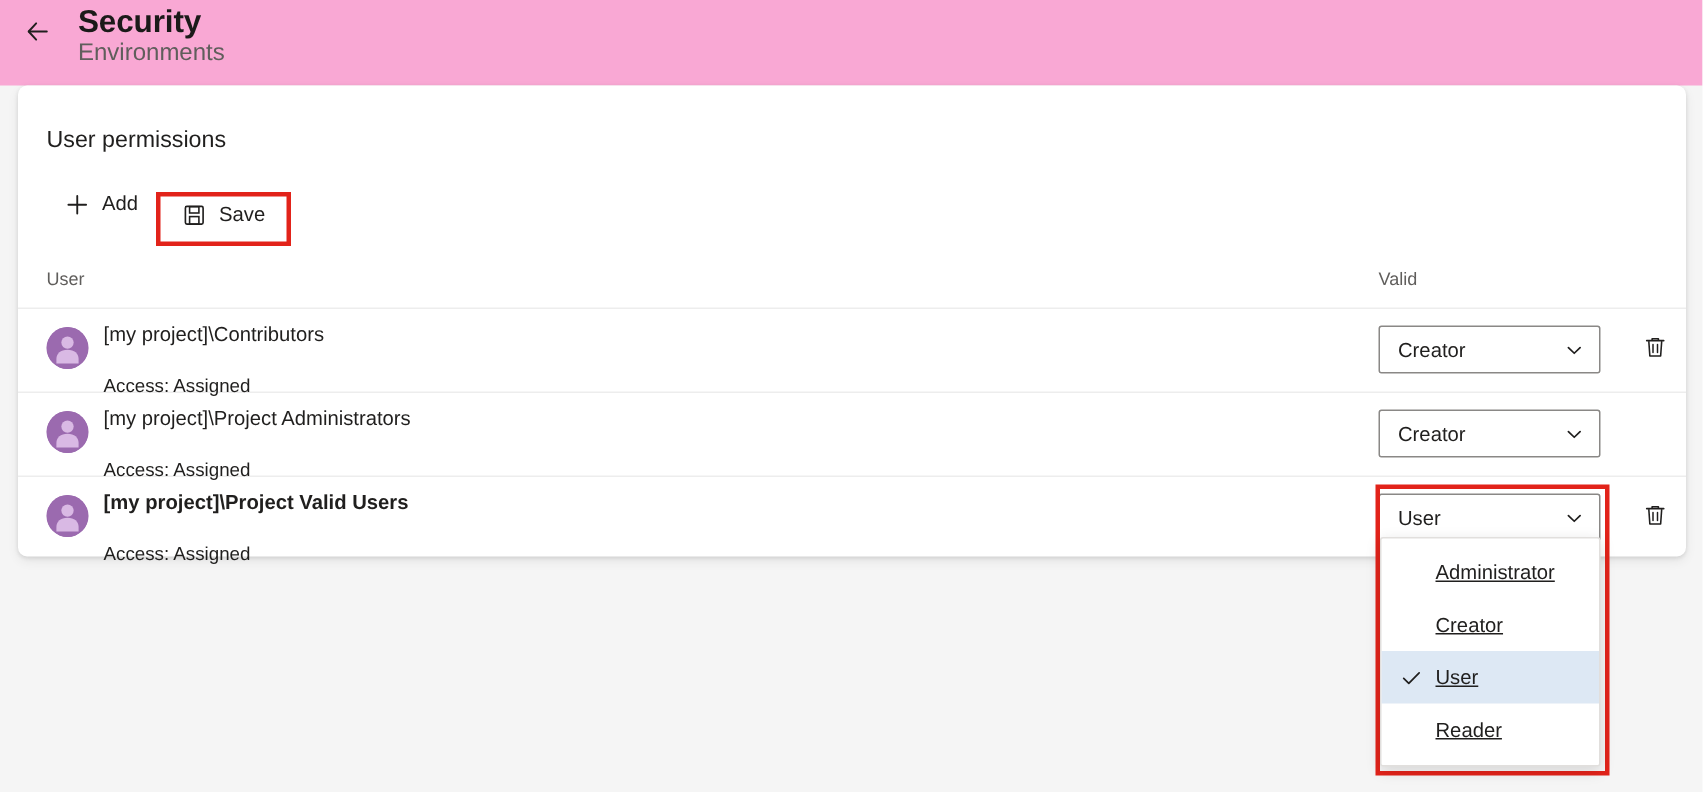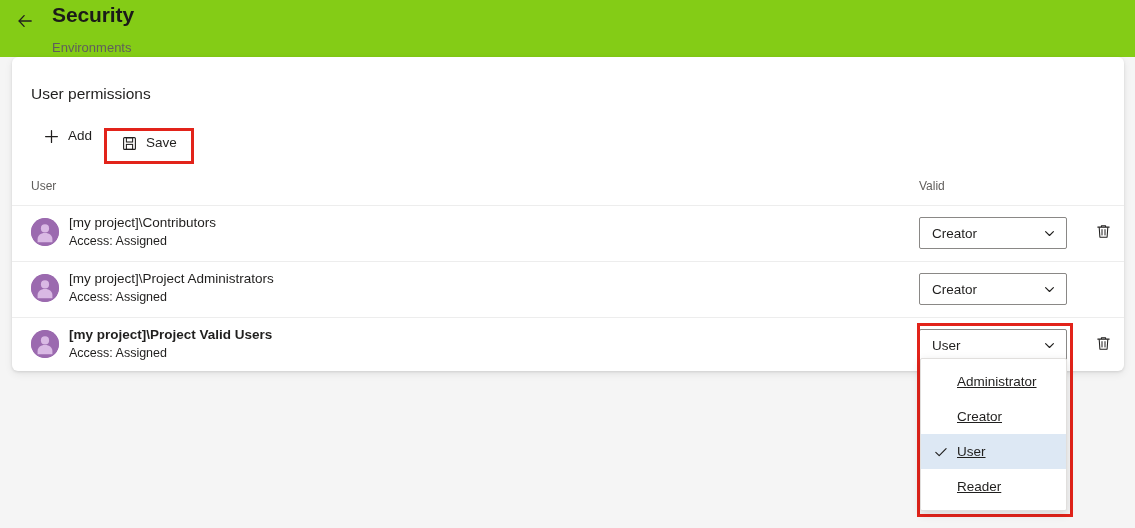--- a/index.html
+++ b/index.html
@@ -15,21 +15,21 @@
     overflow: hidden;
     position: relative;
   }
 
   
   .page-header {
     position: absolute;
     left: 0; top: 0;
     width: 1135px;
     height: 57px;
-    background: #84cc16;
+    background: #f9a8d4;
   }
   .back-button {
     position: absolute;
     left: 10px;
     top: 7px;
     width: 30px;
     height: 28px;
     display: flex;
     align-items: center;
     justify-content: center;
@@ -42,24 +42,24 @@
     top: 2px;
   }
   .header-title {
     font-size: 21px;
     font-weight: 600;
     color: #1b1a19;
     line-height: 26px;
     letter-spacing: -0.1px;
   }
   .header-subtitle {
-    font-size: 13px;
+    font-size: 16px;
     color: #605e5c;
     line-height: 16px;
-    margin-top: 12px;
+    margin-top: 0;
   }
 
   
   .card {
     position: absolute;
     left: 12px;
     top: 57px;
     width: 1112px;
     height: 314px;
     background: #ffffff;
@@ -174,21 +174,21 @@
     color: #201f1e;
     line-height: 18px;
   }
   .row.active .row-primary {
     font-weight: 700;
   }
   .row-secondary {
     font-size: 12.5px;
     color: #201f1e;
     line-height: 17px;
-    margin-top: 1px;
+    margin-top: 17px;
   }
 
   
   .role-cell {
     position: absolute;
     left: 907px;
     top: 11px;
   }
   .role-select {
     position: relative;

